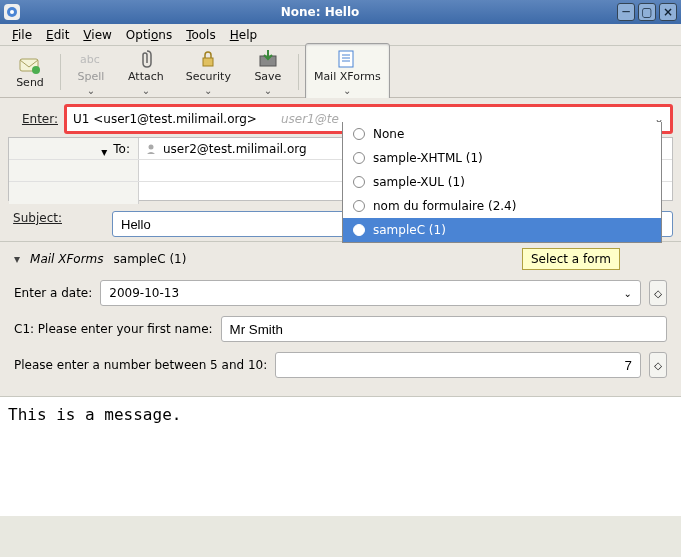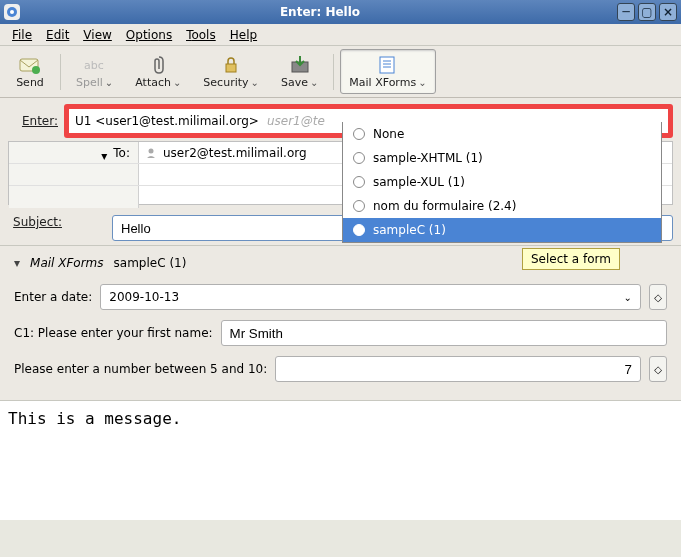--- a/index.html
+++ b/index.html
@@ -2,35 +2,35 @@
 <html><head>
 <meta charset="utf-8">
 <style>
 * { box-sizing: border-box; margin: 0; padding: 0; }
 body { font-family: "DejaVu Sans", sans-serif; font-size: 12px; background: #e8e8e0; width: 681px; height: 557px; overflow: hidden; }
 .titlebar { background: linear-gradient(#5d85bc, #3d6aa8); height: 24px; display: flex; align-items: center; color: #fff; font-weight: bold; padding: 0 4px; }
 .titlebar .icon { width: 16px; height: 16px; background: #eee; border-radius: 4px; margin-right: 6px; display:flex;align-items:center;justify-content:center; }
 .titlebar .title { flex: 1; text-align: center; }
 .titlebar .wbtn { width: 18px; height: 18px; background: #8fb0d8; border:1px solid #345; border-radius:3px; margin-left:3px; display:flex;align-items:center;justify-content:center;color:#123;font-size:12px;font-weight:bold; }
 .menubar { background: #ece9e3; border-bottom:1px solid #c8c8c0; height:22px; display:flex; align-items:center; padding:0 6px; gap:2px; }
-.menubar span { padding:2px 6px;text-decoration:underline; }
+.menubar span { padding:2px 6px; }
 .menubar span u { text-decoration: underline; }
 .toolbar { background:#ece9e3; height:52px; display:flex; align-items:center; padding:4px 6px; gap:4px; border-bottom:1px solid #c0bcb4; }
 .tbtn { display:flex; flex-direction:column; align-items:center; padding:4px 8px; border:1px solid transparent; border-radius:3px; min-width:48px; font-size:11px; color:#222; }
 .tbtn.disabled { color:#999; }
 .tbtn.active { border:1px solid #a0a0a0; background:#f6f6f0; box-shadow:inset 0 1px 2px #ccc; }
 .tbtn .ic { width:24px; height:22px; display:flex;align-items:center;justify-content:center; }
-.tbtn .lbl { display:flex; align-items:center; gap:2px; }
+.tbtn .lbl { display:flex; align-items:center; gap:2px;flex-direction:column; }
 .drop { font-size:10px; color:#555; }
 .sep { width:1px; height:36px; background:#c8c8c0; margin:0 2px; }
 .headerarea { background:#ece9e3; padding:6px 8px 4px 8px; position:relative; }
 .row { display:flex; align-items:center; margin-bottom:3px; }
 .lbl-col { width:56px; text-align:right; padding-right:6px; text-decoration:underline; color:#222; }
-.from-field { flex:1; display:flex; align-items:center; background:#fff; border:5px solid #ef4444; border-radius:3px; height:24px; padding:12px 6px; }
-.from-field .ghost { color:#aaa; margin-left:8px; font-style:italic; }
+.from-field { flex:1; display:flex; align-items:center; background:#fff; border:3px solid #ef4444; border-radius:3px; height:24px; padding:12px 6px; }
+.from-field .ghost { color:#aaa; margin-left:24px; font-style:italic; }
 .from-field .chev { margin-left:auto; color:#555; }
 .addr-grid { background:#fff; border:1px solid #c0c0c0; height:64px; }
 .addr-row { display:flex; height:22px; border-bottom:1px solid #e0e0e0; }
 .addr-type { width:130px; border-right:1px solid #d0d0d0; display:flex; align-items:center; justify-content:flex-end; padding-right:8px; gap:4px; background:#f4f4f0; }
 .addr-type .chip { width:8px; height:8px; }
 .addr-val { flex:1; display:flex; align-items:center; padding-left:6px; gap:6px; }
 .person-ic { width:12px;height:12px; color:#888; }
 .subj-row { display:flex; align-items:flex-start; margin-top:10px;gap:44px; }
 .subj-row input { flex:1; height:26px; border:1px solid #6a90c0; border-radius:3px; padding:0 8px; background:#fff; font-size:13px; }
 .xforms-panel { background:#ece9e3; border-top:1px solid #c8c8c0; padding:10px 14px 8px 14px; }
@@ -56,21 +56,21 @@
 </head>
 <body>
 
 <div class="titlebar">
   <span class="icon">
     <svg width="12" height="12">
         <circle cx="6" cy="6" r="5" fill="#4a84d4"></circle>
         <circle cx="6" cy="6" r="2" fill="#fff"></circle>
       </svg>
   </span>
-  <span class="title">Enter: Hello</span>
+  <span class="title">None: Hello</span>
   <span class="wbtn">─</span>
   <span class="wbtn">▢</span>
   <span class="wbtn">×</span>
 </div>
 
 <div class="menubar">
   <span><u>F</u>ile</span>
   <span><u>E</u>dit</span>
   <span><u>V</u>iew</span>
   <span>Opti<u>o</u>ns</span>

